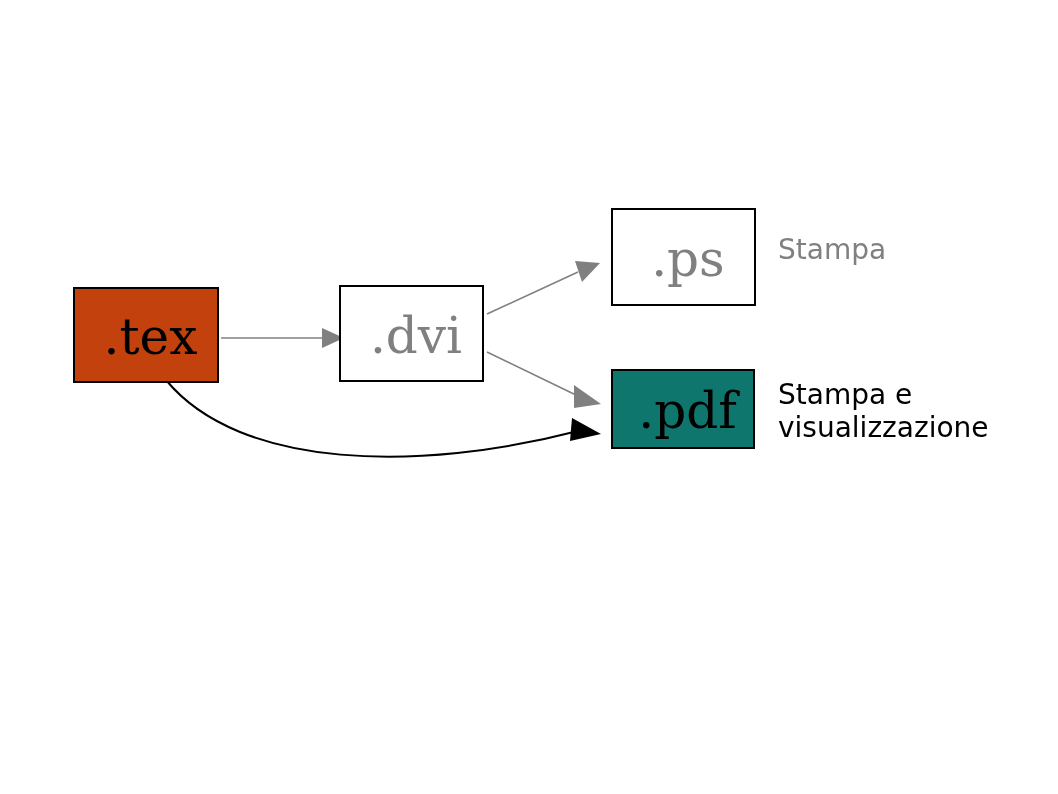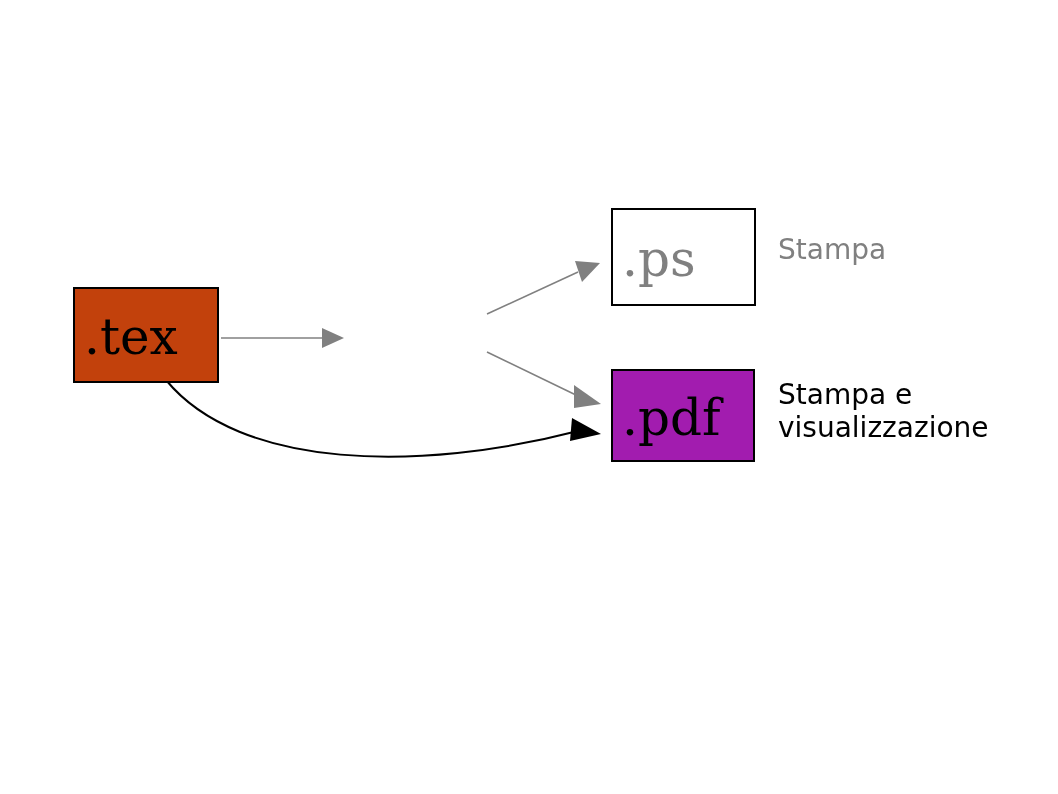--- a/index.html
+++ b/index.html
@@ -26,21 +26,21 @@
     width: 1058px;
     height: 794px;
   }
   
   .file-box {
     position: absolute;
     box-sizing: border-box;
     border: 2px solid #000000;
     display: flex;
     align-items: center;
-    justify-content: flex-start;
+    justify-content: center;
     z-index: 5;
   }
   .file-box .file-label {
     font-family: "DejaVu Serif", "Liberation Serif", serif;
     font-size: 50px;
     line-height: 1;
     letter-spacing: 0px;
     white-space: nowrap;
     padding-left: 9px;
     position: relative;
@@ -63,22 +63,22 @@
   }
   #box-dvi .file-label { color: #808080; }
 
   #box-ps {
     left: 611px; top: 208px;  width: 145px; height: 98px;
     background: #ffffff;
   }
   #box-ps .file-label { color: #808080; }
 
   #box-pdf {
-    left: 611px; top: 369px;  width: 144px; height: 93px;
-    background: #a21caf;
+    left: 611px; top: 369px;  width: 144px; height: 80px;
+    background: #0f766e;
   }
   #box-pdf .file-label { color: #000000; }
 
   
   .annotation {
     position: absolute;
     font-family: "DejaVu Sans", "Liberation Sans", sans-serif;
     font-size: 28px;
     line-height: 1.18;
     white-space: pre;
@@ -118,20 +118,23 @@
     <g>
       <path d="M 166,380 C 240,470 420,472 578,431" fill="none" stroke="#000000" stroke-width="2"></path>
       <polygon points="572,418 601,434 570,441" fill="#000000"></polygon>
     </g>
   </svg>
 
   <div class="file-box" id="box-tex">
     <span class="file-label mono-serif">.tex</span>
   </div>
 
+  <div class="file-box" id="box-dvi">
+    <span class="file-label mono-serif">.dvi</span>
+  </div>
 
   <div class="file-box" id="box-ps">
     <span class="file-label mono-serif">.ps</span>
   </div>
 
   <div class="file-box" id="box-pdf">
     <span class="file-label mono-serif">.pdf</span>
   </div>
 
   <div class="annotation" id="label-stampa-visual">Stampa e

